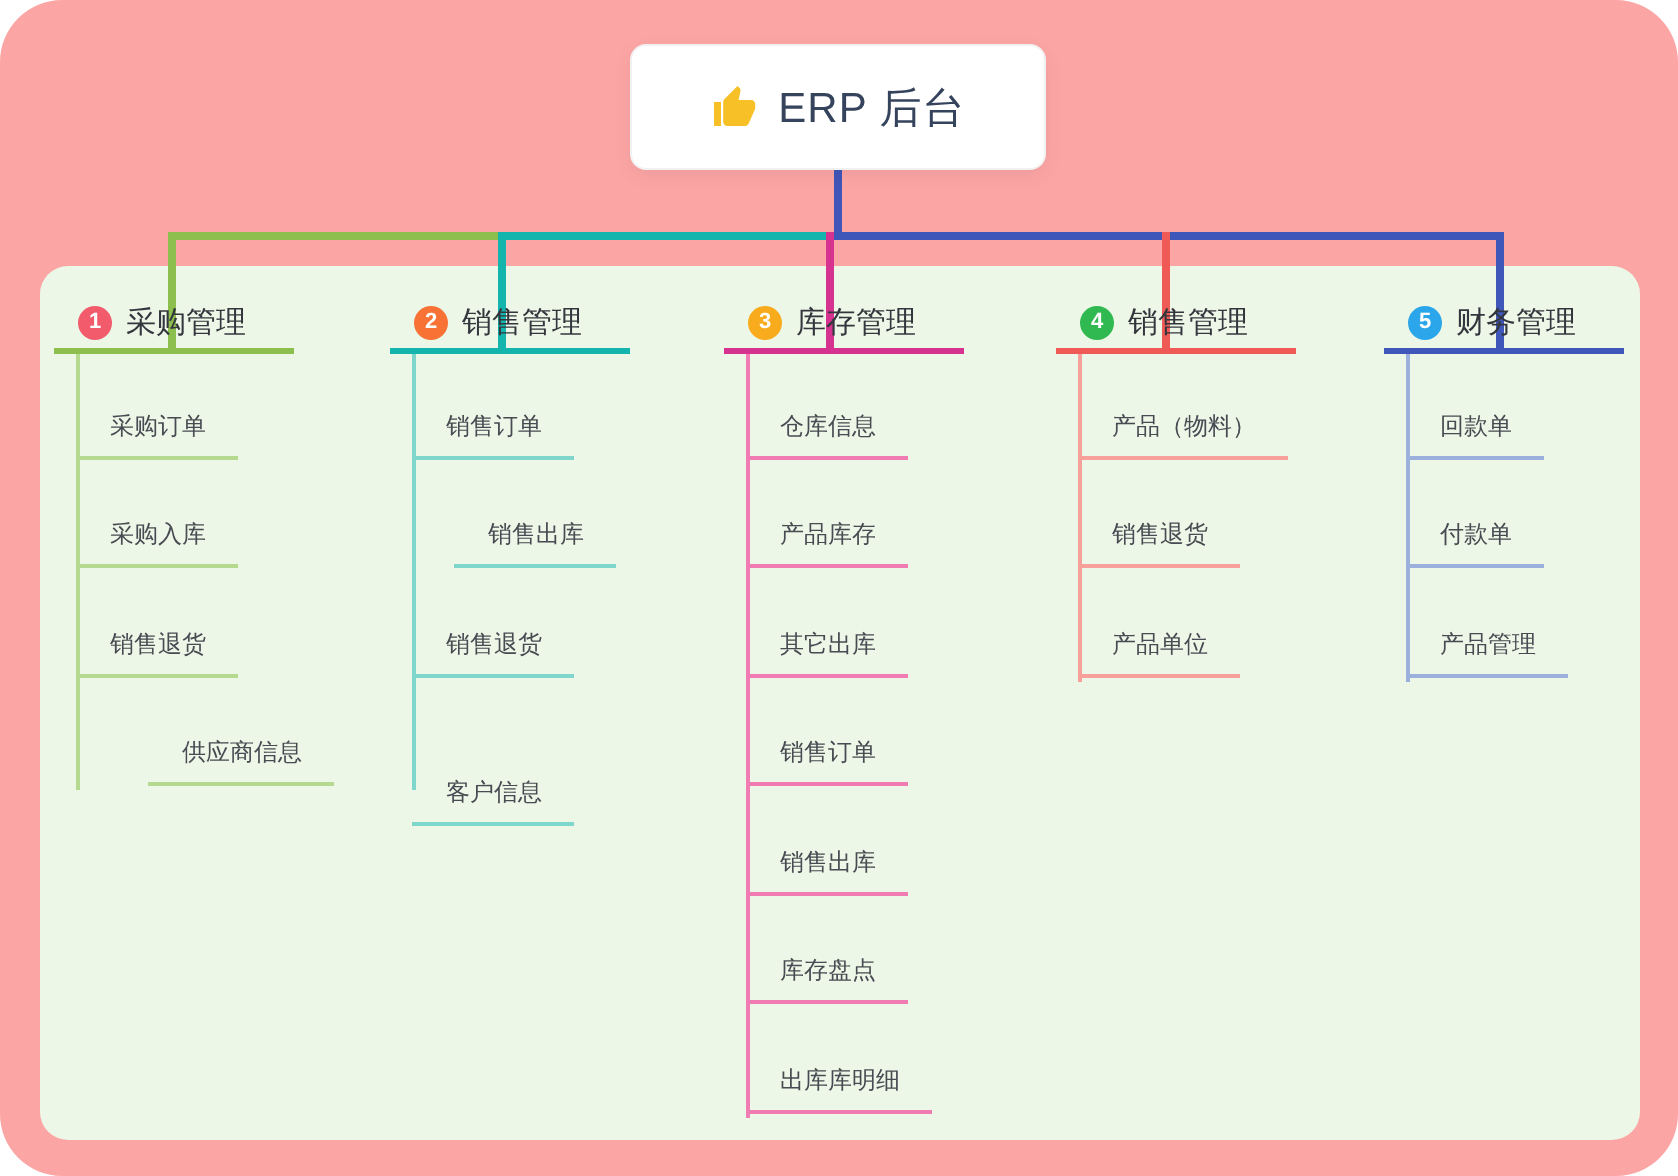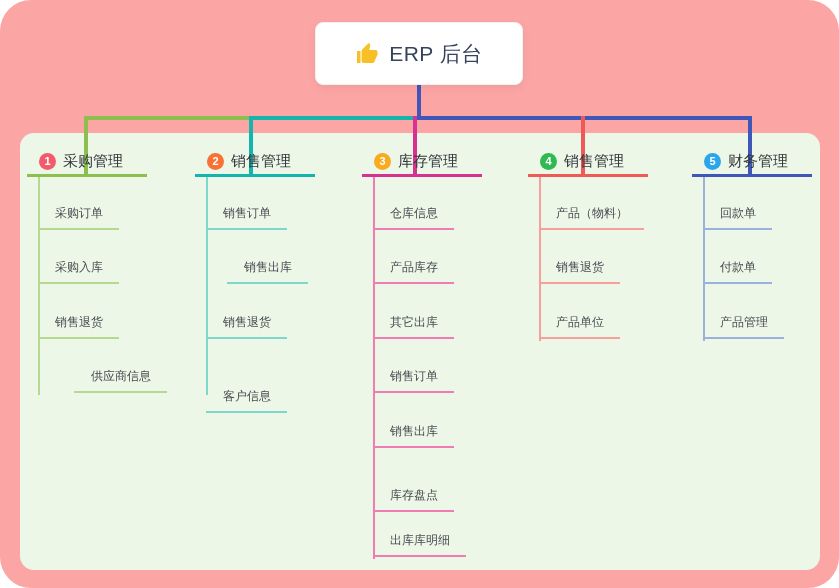--- a/index.html
+++ b/index.html
@@ -131,21 +131,21 @@
       <div class="branch-header" style="left: 362px; border-bottom-color: rgb(214, 51, 144);">
         <span class="badge" style="background: rgb(247, 171, 29);">3</span>
         <span class="branch-label">库存管理</span>
       </div>
       <div class="vline" style="left: 373px; height: 381.5px; background: rgb(241, 124, 179);"></div>
       <div class="leaf" style="left: 373px; top: 205.5px; border-bottom-color: rgb(241, 124, 179);">仓库信息</div>
       <div class="leaf" style="left: 373px; top: 260px; border-bottom-color: rgb(241, 124, 179);">产品库存</div>
       <div class="leaf" style="left: 373px; top: 314.5px; border-bottom-color: rgb(241, 124, 179);">其它出库</div>
       <div class="leaf" style="left: 373px; top: 369px; border-bottom-color: rgb(241, 124, 179);">销售订单</div>
       <div class="leaf" style="left: 373px; top: 423.5px; border-bottom-color: rgb(241, 124, 179);">销售出库</div>
-      <div class="leaf" style="left: 373px; top: 478px; border-bottom-color: rgb(241, 124, 179); margin-top: 10px;">库存盘点</div>
+      <div class="leaf" style="left: 373px; top: 478px; border-bottom-color: rgb(241, 124, 179);">库存盘点</div>
       <div class="leaf" style="left: 373px; top: 532.5px; border-bottom-color: rgb(241, 124, 179); font-family: Liberation Serif, serif;">出库库明细</div>
       <div class="drop" style="left: 581px; top: 116px; height: 61px; background: rgb(240, 90, 86);"></div>
       <div class="branch-header" style="left: 528px; border-bottom-color: rgb(240, 90, 86);">
         <span class="badge" style="background: rgb(47, 185, 80);">4</span>
         <span class="branch-label">销售管理</span>
       </div>
       <div class="vline" style="left: 539px; height: 163.5px; background: rgb(247, 160, 155);"></div>
       <div class="leaf" style="left: 539px; top: 205.5px; border-bottom-color: rgb(247, 160, 155); font-family: Liberation Serif, serif;">产品（物料）</div>
       <div class="leaf" style="left: 539px; top: 260px; border-bottom-color: rgb(247, 160, 155);">销售退货</div>
       <div class="leaf" style="left: 539px; top: 314.5px; border-bottom-color: rgb(247, 160, 155);">产品单位</div>

